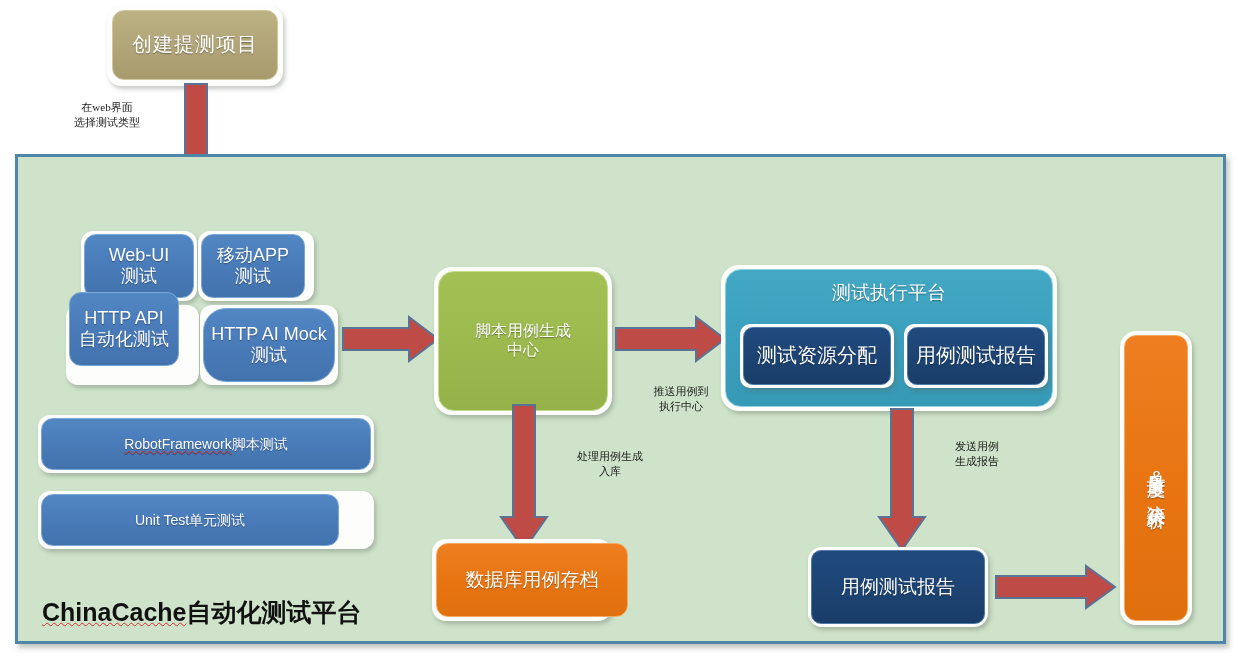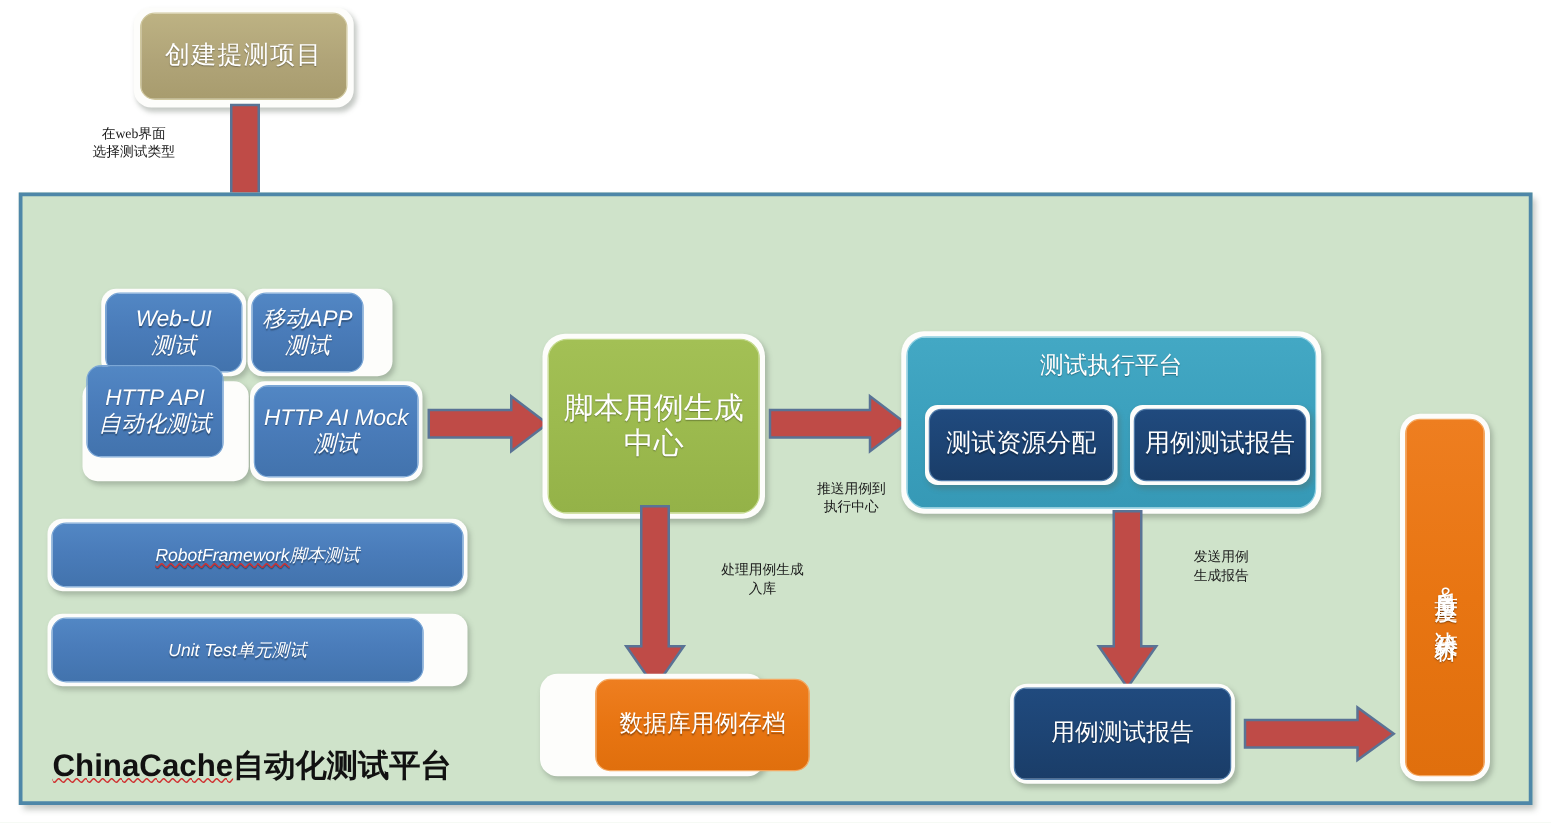--- a/index.html
+++ b/index.html
@@ -59,29 +59,28 @@
     background: #cfe3ca;
     border: 3px solid #4e87a8;
     box-shadow: 3px 4px 5px rgba(100,110,100,0.4);
   }
 
   
   .blue {
     background: linear-gradient(180deg,#5287c4 0%, #4a7cba 45%, #4273ad 100%);
     border: 1px solid #7ba7d6;
     font-size: 18px;
-    font-style: italic;
   }
   .wide-blue { font-size: 14px; }
 
   
   .olive {
     background: linear-gradient(180deg,#a3c055 0%, #9cba4e 50%, #94b248 100%);
     border: 1px solid #c3d98c;
-    font-size: 24px;
+    font-size: 16px;
     border-radius: 16px;
   }
 
   
   .teal {
     background: linear-gradient(180deg,#43a8c4 0%, #3ba0bd 50%, #3699b6 100%);
     border: 1px solid #8fd0e2;
     border-radius: 16px;
     display: block;
   }
@@ -171,29 +170,29 @@
   <div class="label" style="left:42px;top:100px;width:130px;">在web界面
 选择测试类型</div>
 
   <div id="platform-container">
 
     <div class="frame" style="left:63px;top:74px;width:116px;height:70px;border-radius:12px;"></div>
     <div class="node blue" style="left:66px;top:77px;width:110px;height:64px;">Web-UI
 测试</div>
 
     <div class="frame" style="left:180px;top:74px;width:116px;height:70px;border-radius:12px;"></div>
-    <div class="node blue" style="left:183px;top:77px;width:90px;height:64px;">移动APP
+    <div class="node blue" style="left:183px;top:77px;width:104px;height:64px;">移动APP
 测试</div>
 
     <div class="frame" style="left:48px;top:148px;width:133px;height:80px;border-radius:12px;"></div>
     <div class="node blue" style="left:51px;top:135px;width:110px;height:74px;">HTTP API
 自动化测试</div>
 
     <div class="frame" style="left:182px;top:148px;width:138px;height:80px;border-radius:12px;"></div>
-    <div class="node blue" style="left:185px;top:151px;width:132px;height:74px;">HTTP AI Mock
+    <div class="node blue" style="left:185px;top:151px;width:132px;height:74px;border-radius:23px;">HTTP AI Mock
 测试</div>
 
     <div class="frame" style="left:20px;top:258px;width:336px;height:58px;border-radius:12px;"></div>
     <div class="node blue wide-blue" style="left:23px;top:261px;width:330px;height:52px;">
       <span class="spell-wavy">RobotFramework</span><span>脚本测试</span>
     </div>
 
     <div class="frame" style="left:20px;top:334px;width:336px;height:58px;border-radius:12px;"></div>
     <div class="node blue wide-blue" style="left:23px;top:337px;width:298px;height:52px;">Unit Test单元测试</div>
 
@@ -226,21 +225,21 @@
 
     <div class="arrow" style="left:482px;top:248px;width:48px;height:148px;">
       <svg width="48" height="148" viewBox="0 0 48 148">
         <path d="M13,0 L35,0 L35,112 L47,112 L24,145 L1,112 L13,112 Z" fill="#bf4b47" stroke="#5a7395" stroke-width="2"></path>
       </svg>
     </div>
     <div class="label" style="left:528px;top:292px;width:128px;">处理用例生成
 入库</div>
 
     <div class="frame" style="left:414px;top:382px;width:180px;height:82px;border-radius:14px;"></div>
-    <div class="node orange" style="left:418px;top:386px;width:172px;height:74px;margin-left:40px;">数据库用例存档</div>
+    <div class="node orange" style="left:418px;top:386px;width:192px;height:74px;">数据库用例存档</div>
 
     <div class="arrow" style="left:860px;top:252px;width:48px;height:144px;">
       <svg width="48" height="144" viewBox="0 0 48 144">
         <path d="M13,0 L35,0 L35,108 L47,108 L24,141 L1,108 L13,108 Z" fill="#bf4b47" stroke="#5a7395" stroke-width="2"></path>
       </svg>
     </div>
     <div class="label" style="left:904px;top:282px;width:110px;">发送用例
 生成报告</div>
 
     <div class="frame" style="left:790px;top:390px;width:180px;height:80px;border-radius:14px;"></div>

